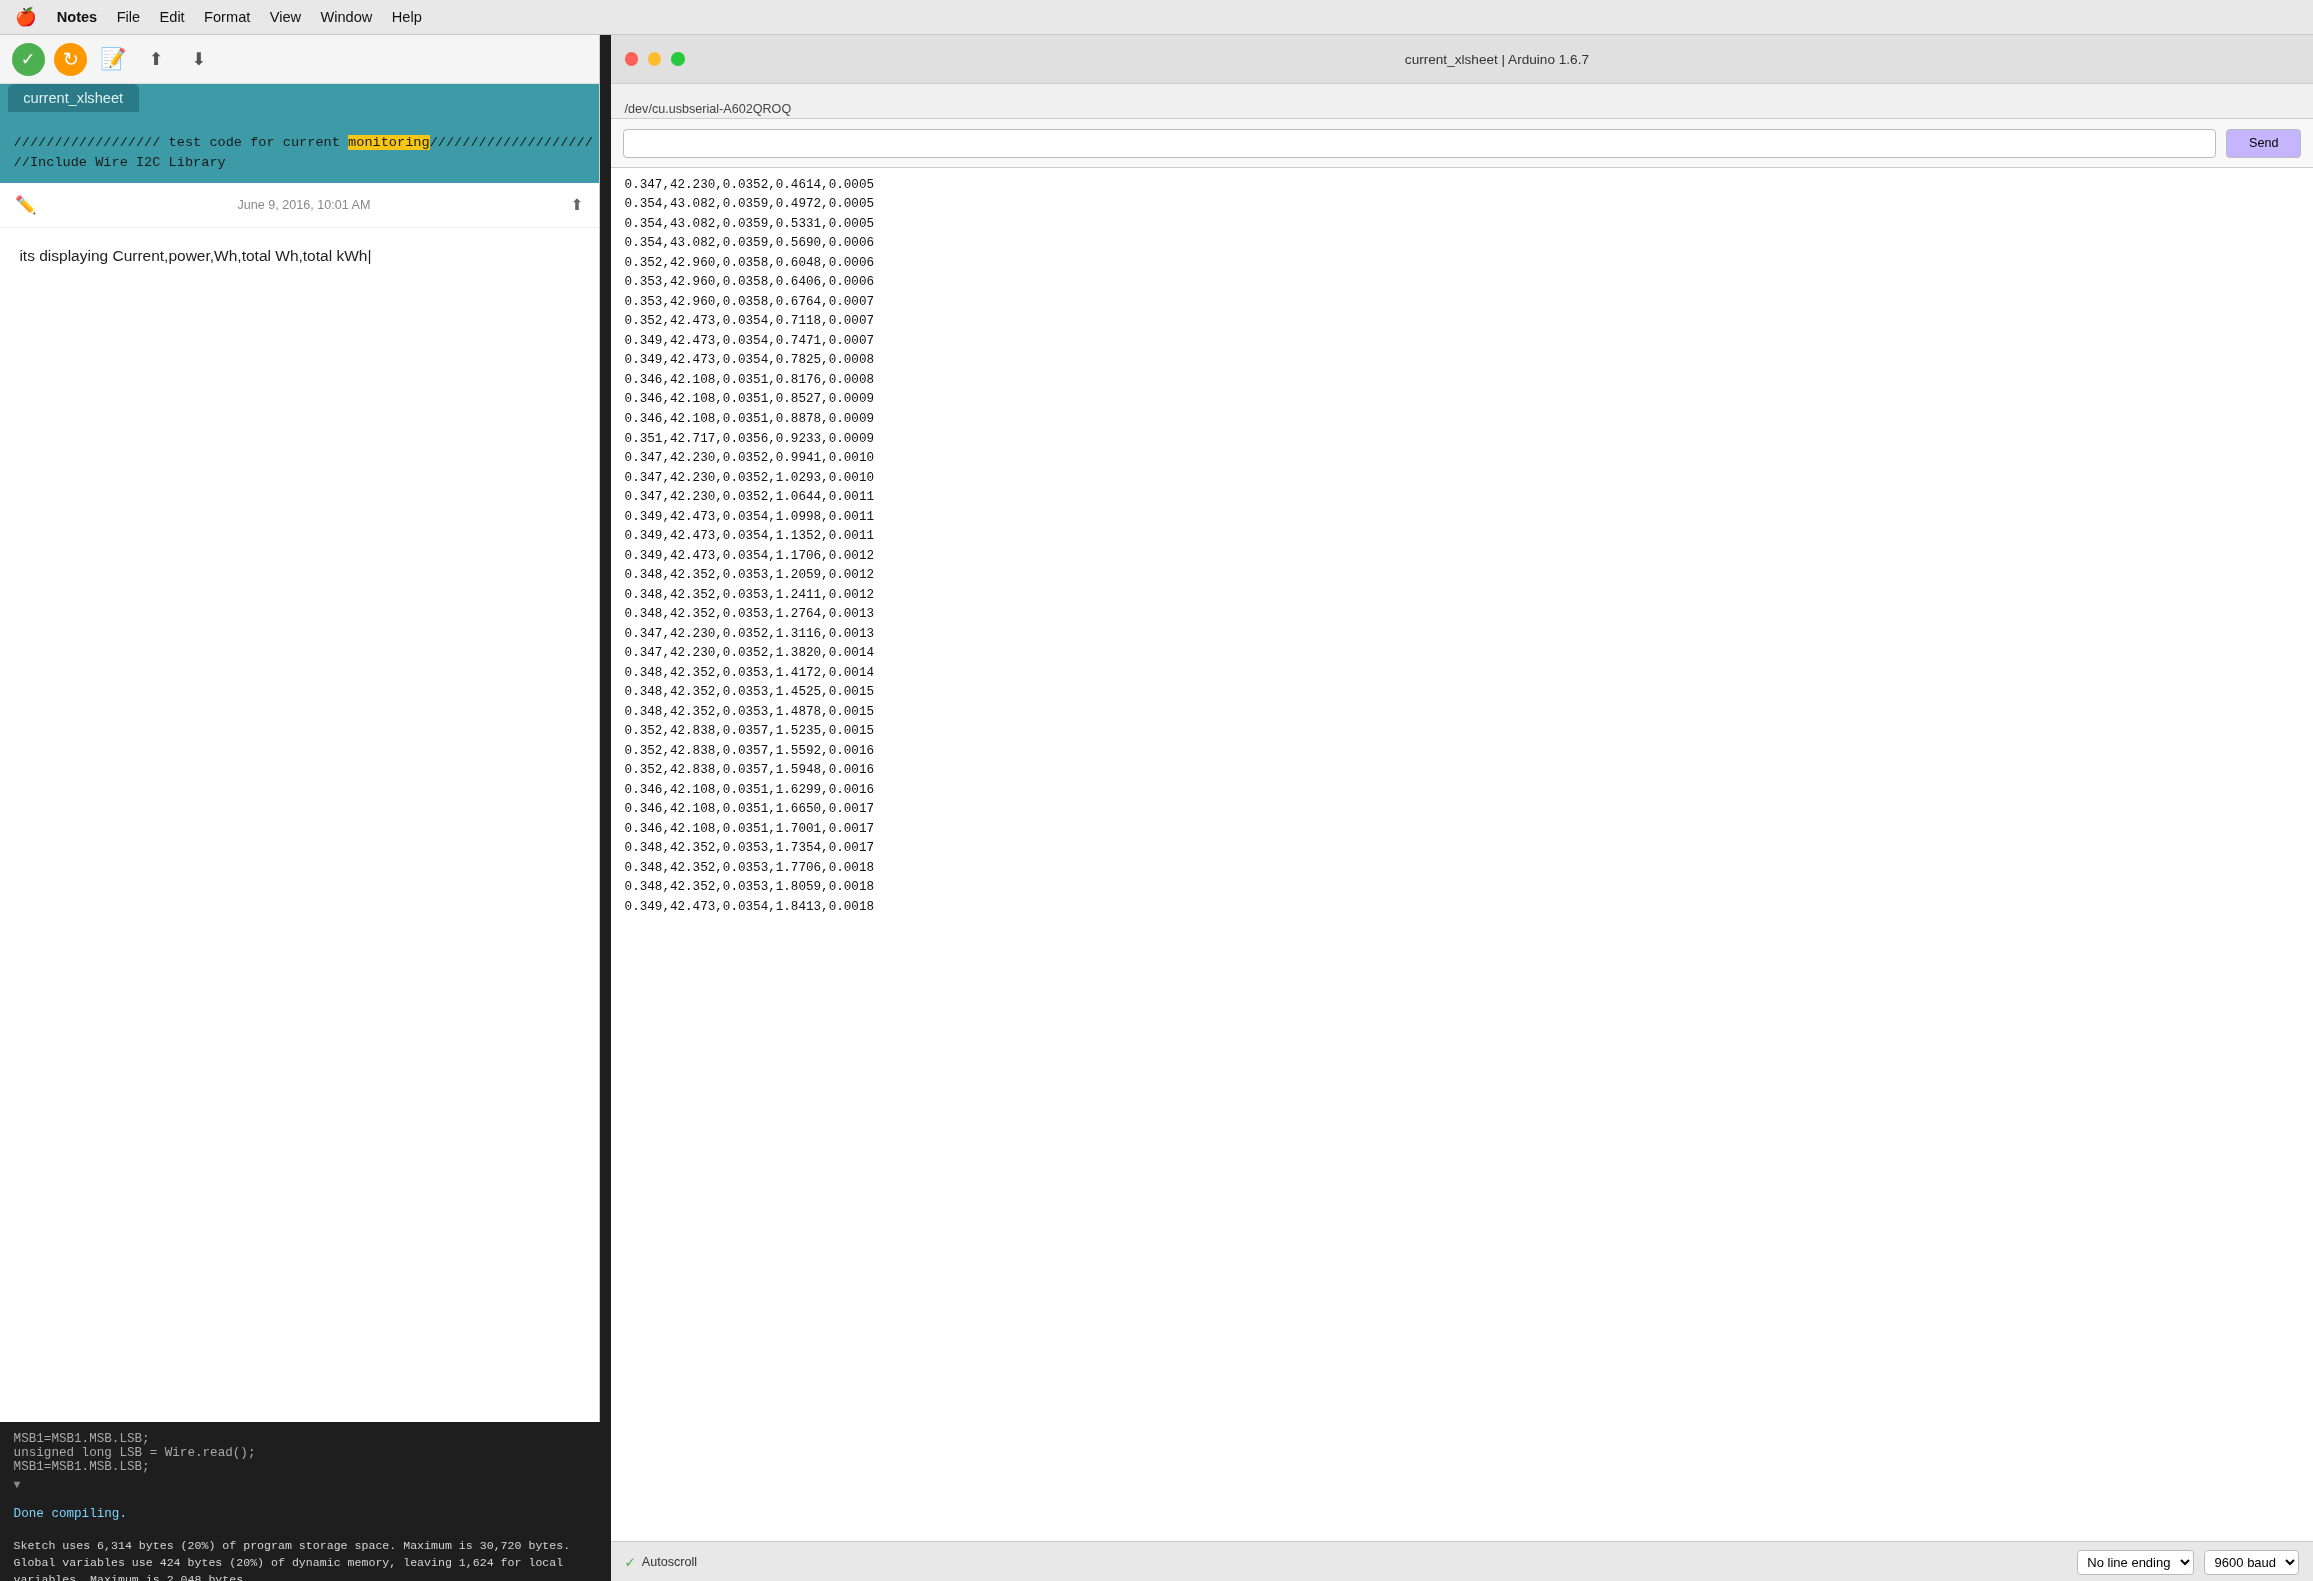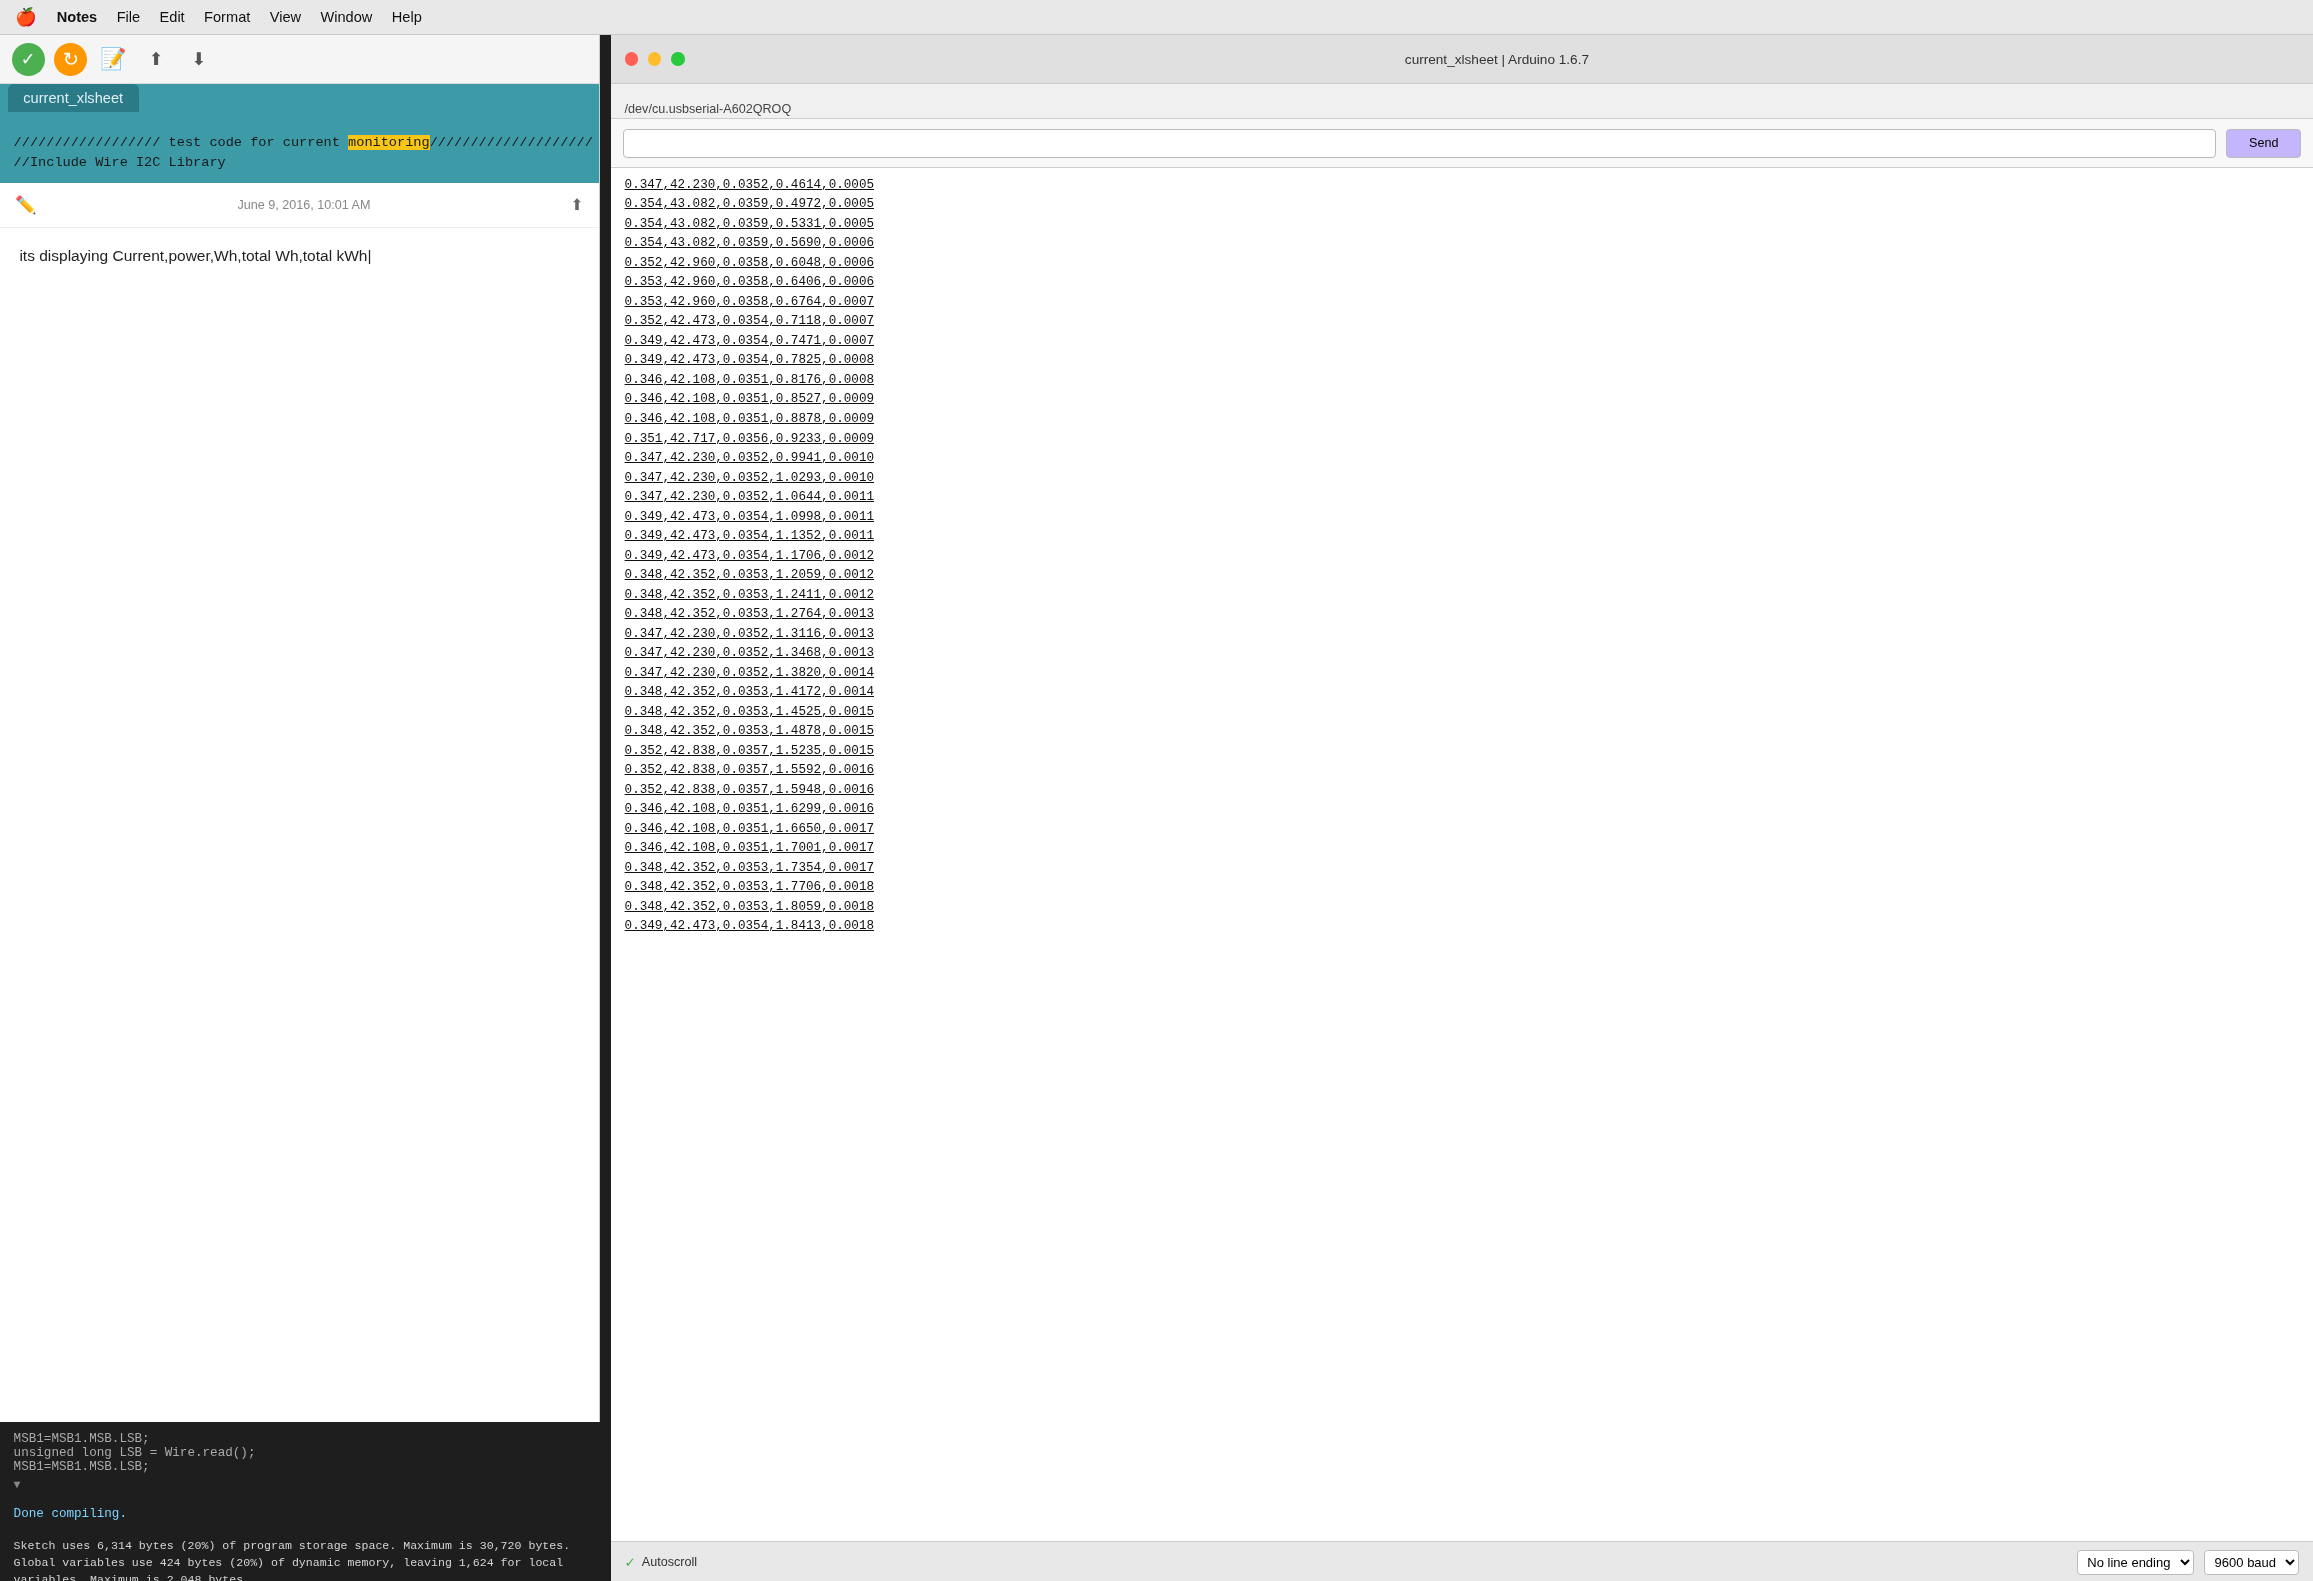--- a/index.html
+++ b/index.html
@@ -226,21 +226,20 @@
     
     .serial-data {
       flex: 1;
       background: white;
       padding: 7.8px 13.6px;
       font-family: 'Courier New', monospace;
       font-size: 12.6px;
       color: #111;
       line-height: 1.55;
       overflow: hidden;
-      text-decoration: underline;
     }
     .serial-line {
       white-space: nowrap;
     }
 
     
     .serial-bottom-bar {
       height: 41px;
       background: #e8e8e8;
       display: flex;
@@ -362,21 +361,20 @@
       <div class="serial-line">0.347,42.230,0.0352,0.9941,0.0010</div>
       <div class="serial-line">0.347,42.230,0.0352,1.0293,0.0010</div>
       <div class="serial-line">0.347,42.230,0.0352,1.0644,0.0011</div>
       <div class="serial-line">0.349,42.473,0.0354,1.0998,0.0011</div>
       <div class="serial-line">0.349,42.473,0.0354,1.1352,0.0011</div>
       <div class="serial-line">0.349,42.473,0.0354,1.1706,0.0012</div>
       <div class="serial-line">0.348,42.352,0.0353,1.2059,0.0012</div>
       <div class="serial-line">0.348,42.352,0.0353,1.2411,0.0012</div>
       <div class="serial-line">0.348,42.352,0.0353,1.2764,0.0013</div>
       <div class="serial-line">0.347,42.230,0.0352,1.3116,0.0013</div>
-      <div class="serial-line">0.347,42.230,0.0352,1.3468,0.0013</div>
       <div class="serial-line">0.347,42.230,0.0352,1.3820,0.0014</div>
       <div class="serial-line">0.348,42.352,0.0353,1.4172,0.0014</div>
       <div class="serial-line">0.348,42.352,0.0353,1.4525,0.0015</div>
       <div class="serial-line">0.348,42.352,0.0353,1.4878,0.0015</div>
       <div class="serial-line">0.352,42.838,0.0357,1.5235,0.0015</div>
       <div class="serial-line">0.352,42.838,0.0357,1.5592,0.0016</div>
       <div class="serial-line">0.352,42.838,0.0357,1.5948,0.0016</div>
       <div class="serial-line">0.346,42.108,0.0351,1.6299,0.0016</div>
       <div class="serial-line">0.346,42.108,0.0351,1.6650,0.0017</div>
       <div class="serial-line">0.346,42.108,0.0351,1.7001,0.0017</div>

